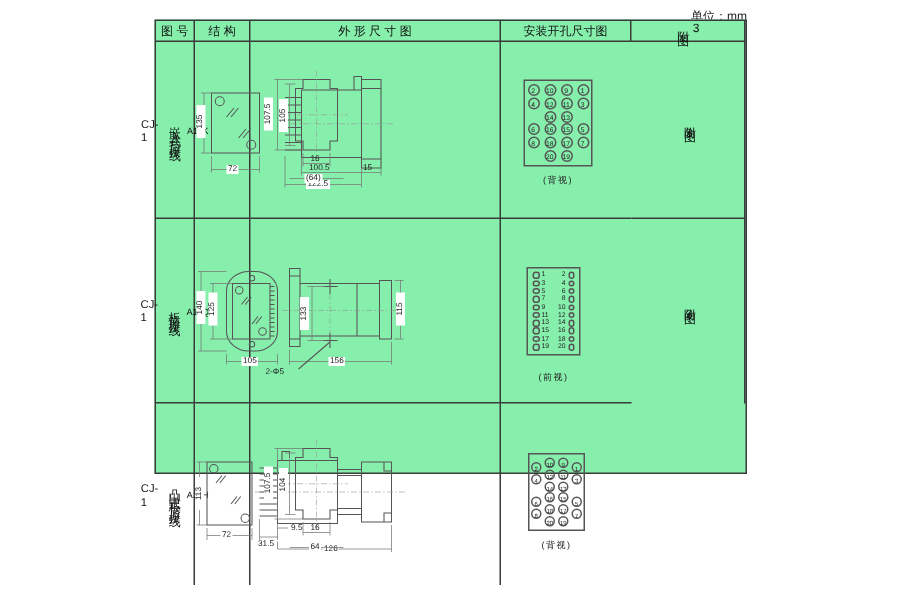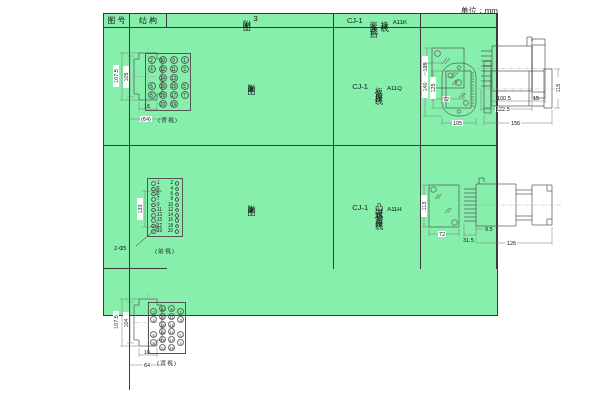--- a/index.html
+++ b/index.html
@@ -40,20 +40,22 @@
 </head>
 <body>
 
 <div class="page">
   <div class="unit">单位：mm</div>
 
   <div class="tbl">
 
     <div class="cell hd">图 号</div>
     <div class="cell hd">结 构</div>
+    <div class="cell hd">外 形 尺 寸 图</div>
+    <div class="cell hd">安装开孔尺寸图</div>
 
     <div class="cell vcell">
       <span class="vtext">附图3</span>
     </div>
     <div class="cell struct">
       <span class="model">CJ-1</span>
       <span class="vtext">嵌入式后接线</span>
       <span class="code">A11K</span>
     </div>
     <div class="cell">

